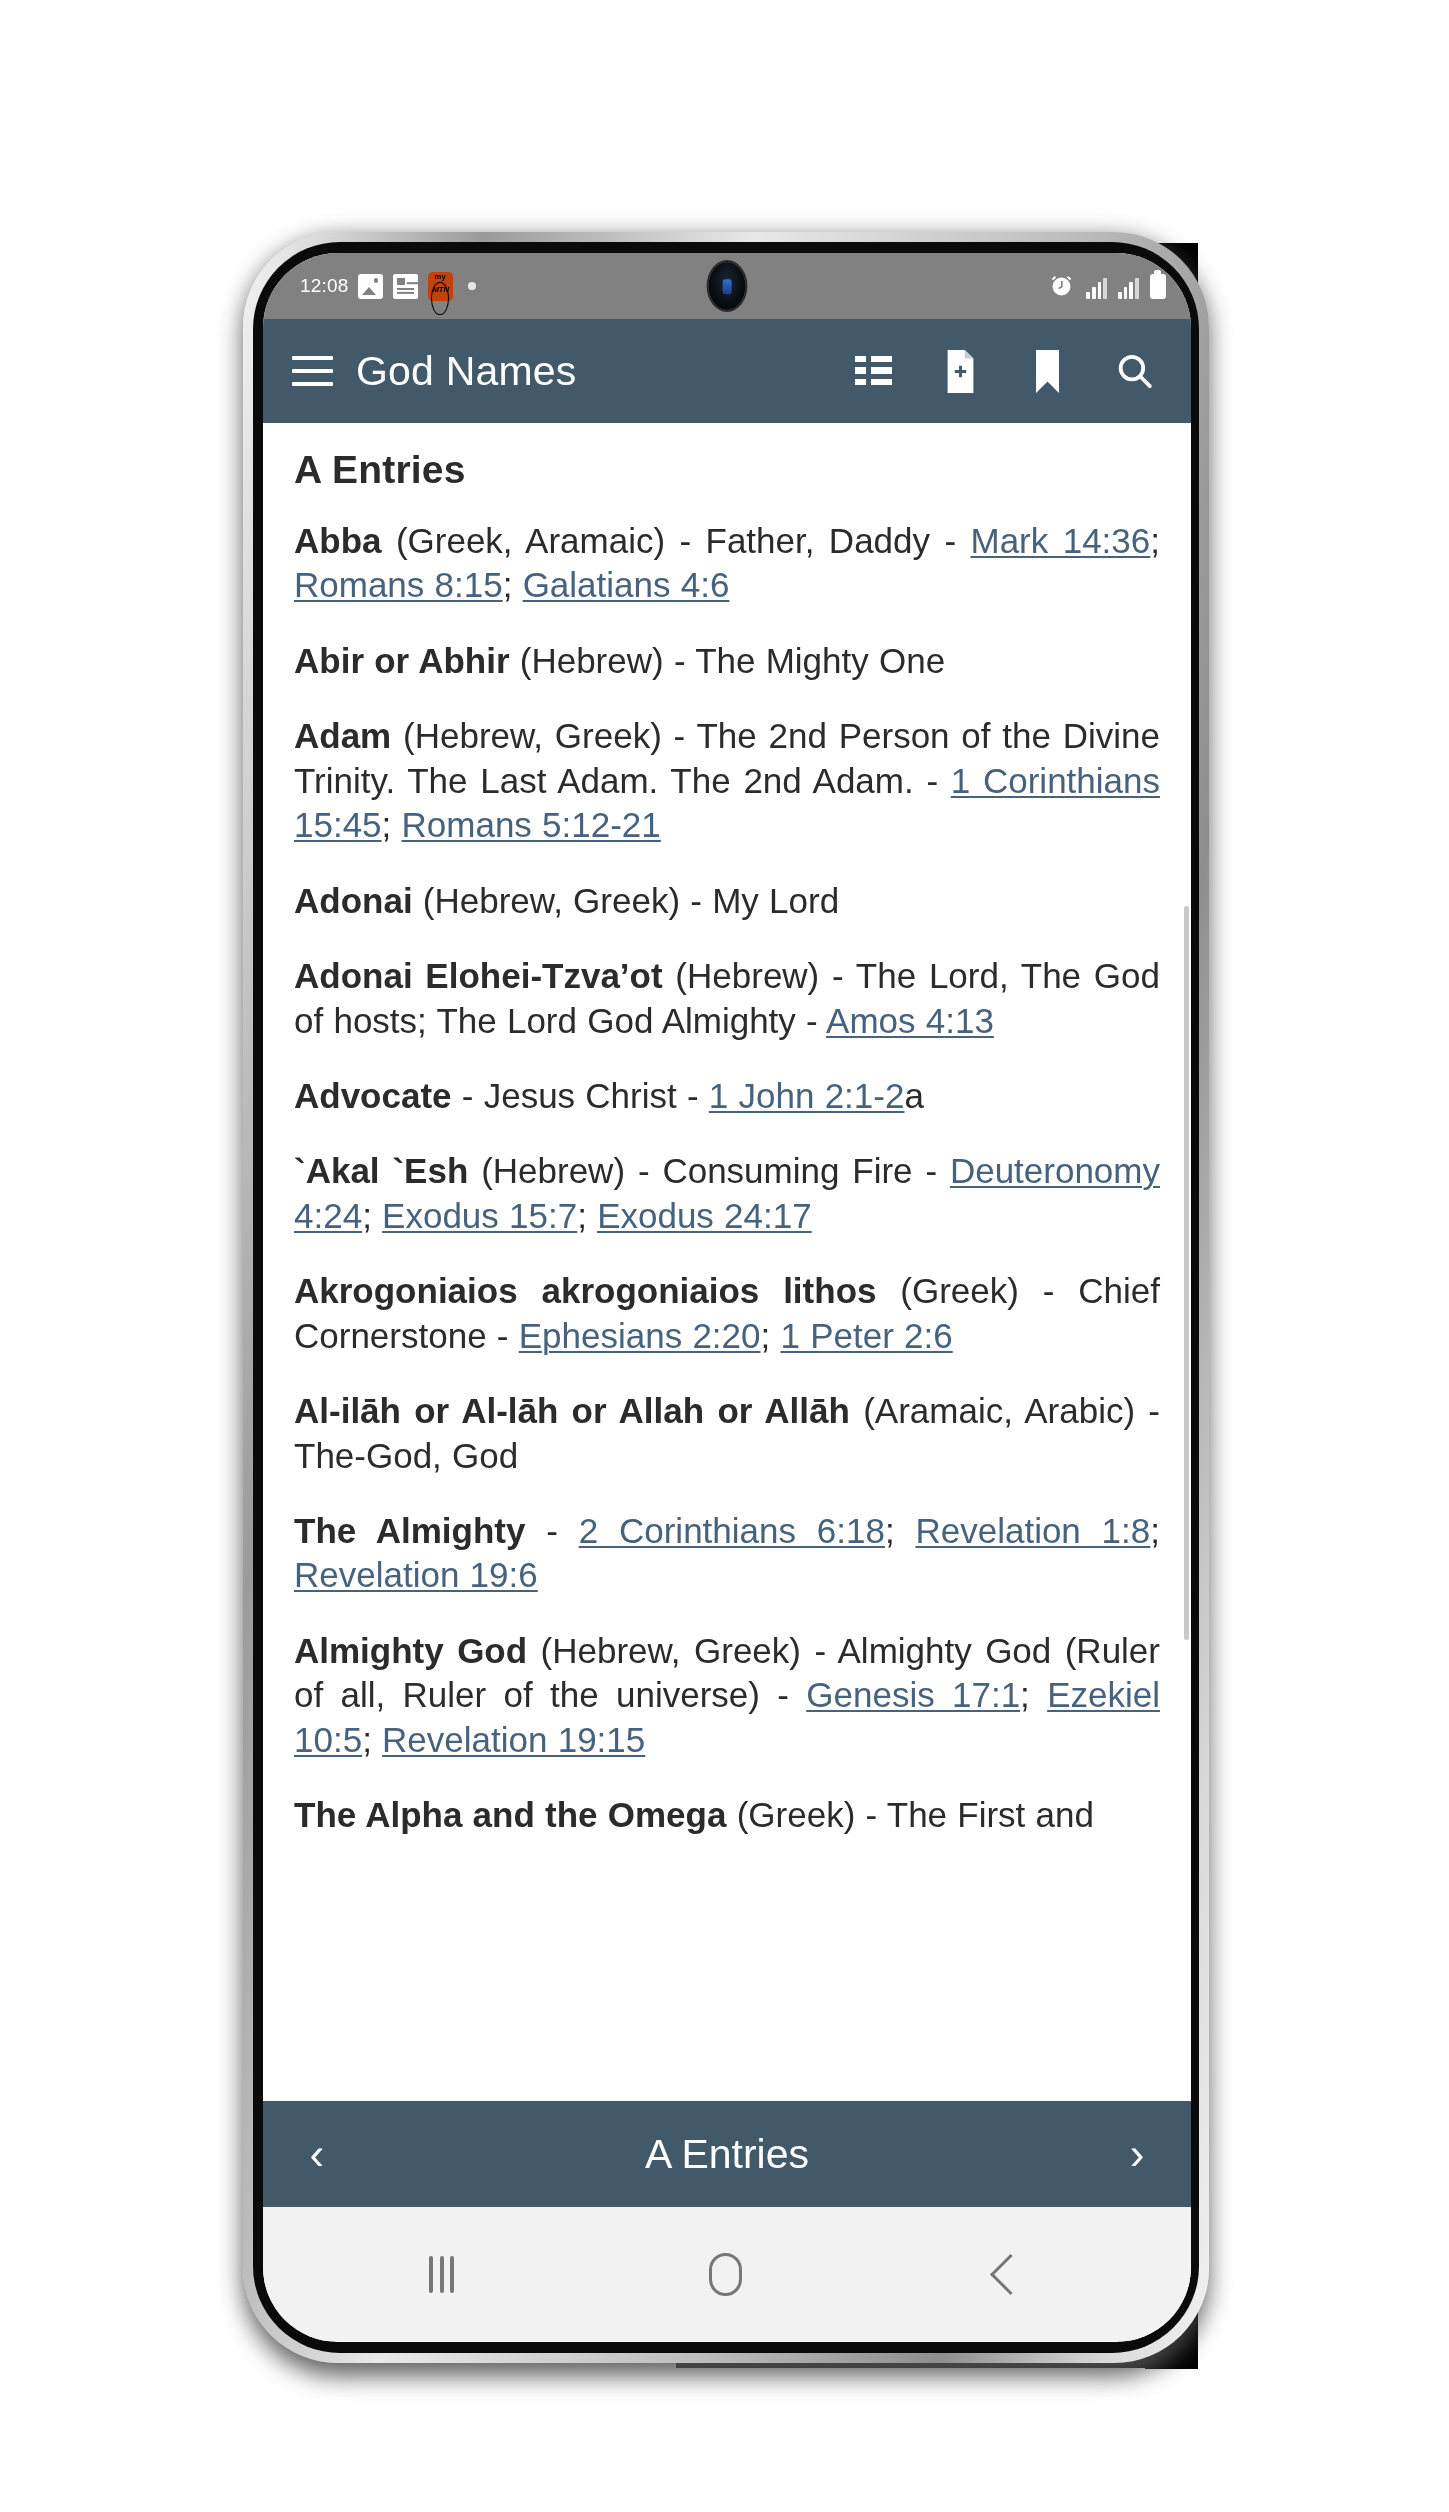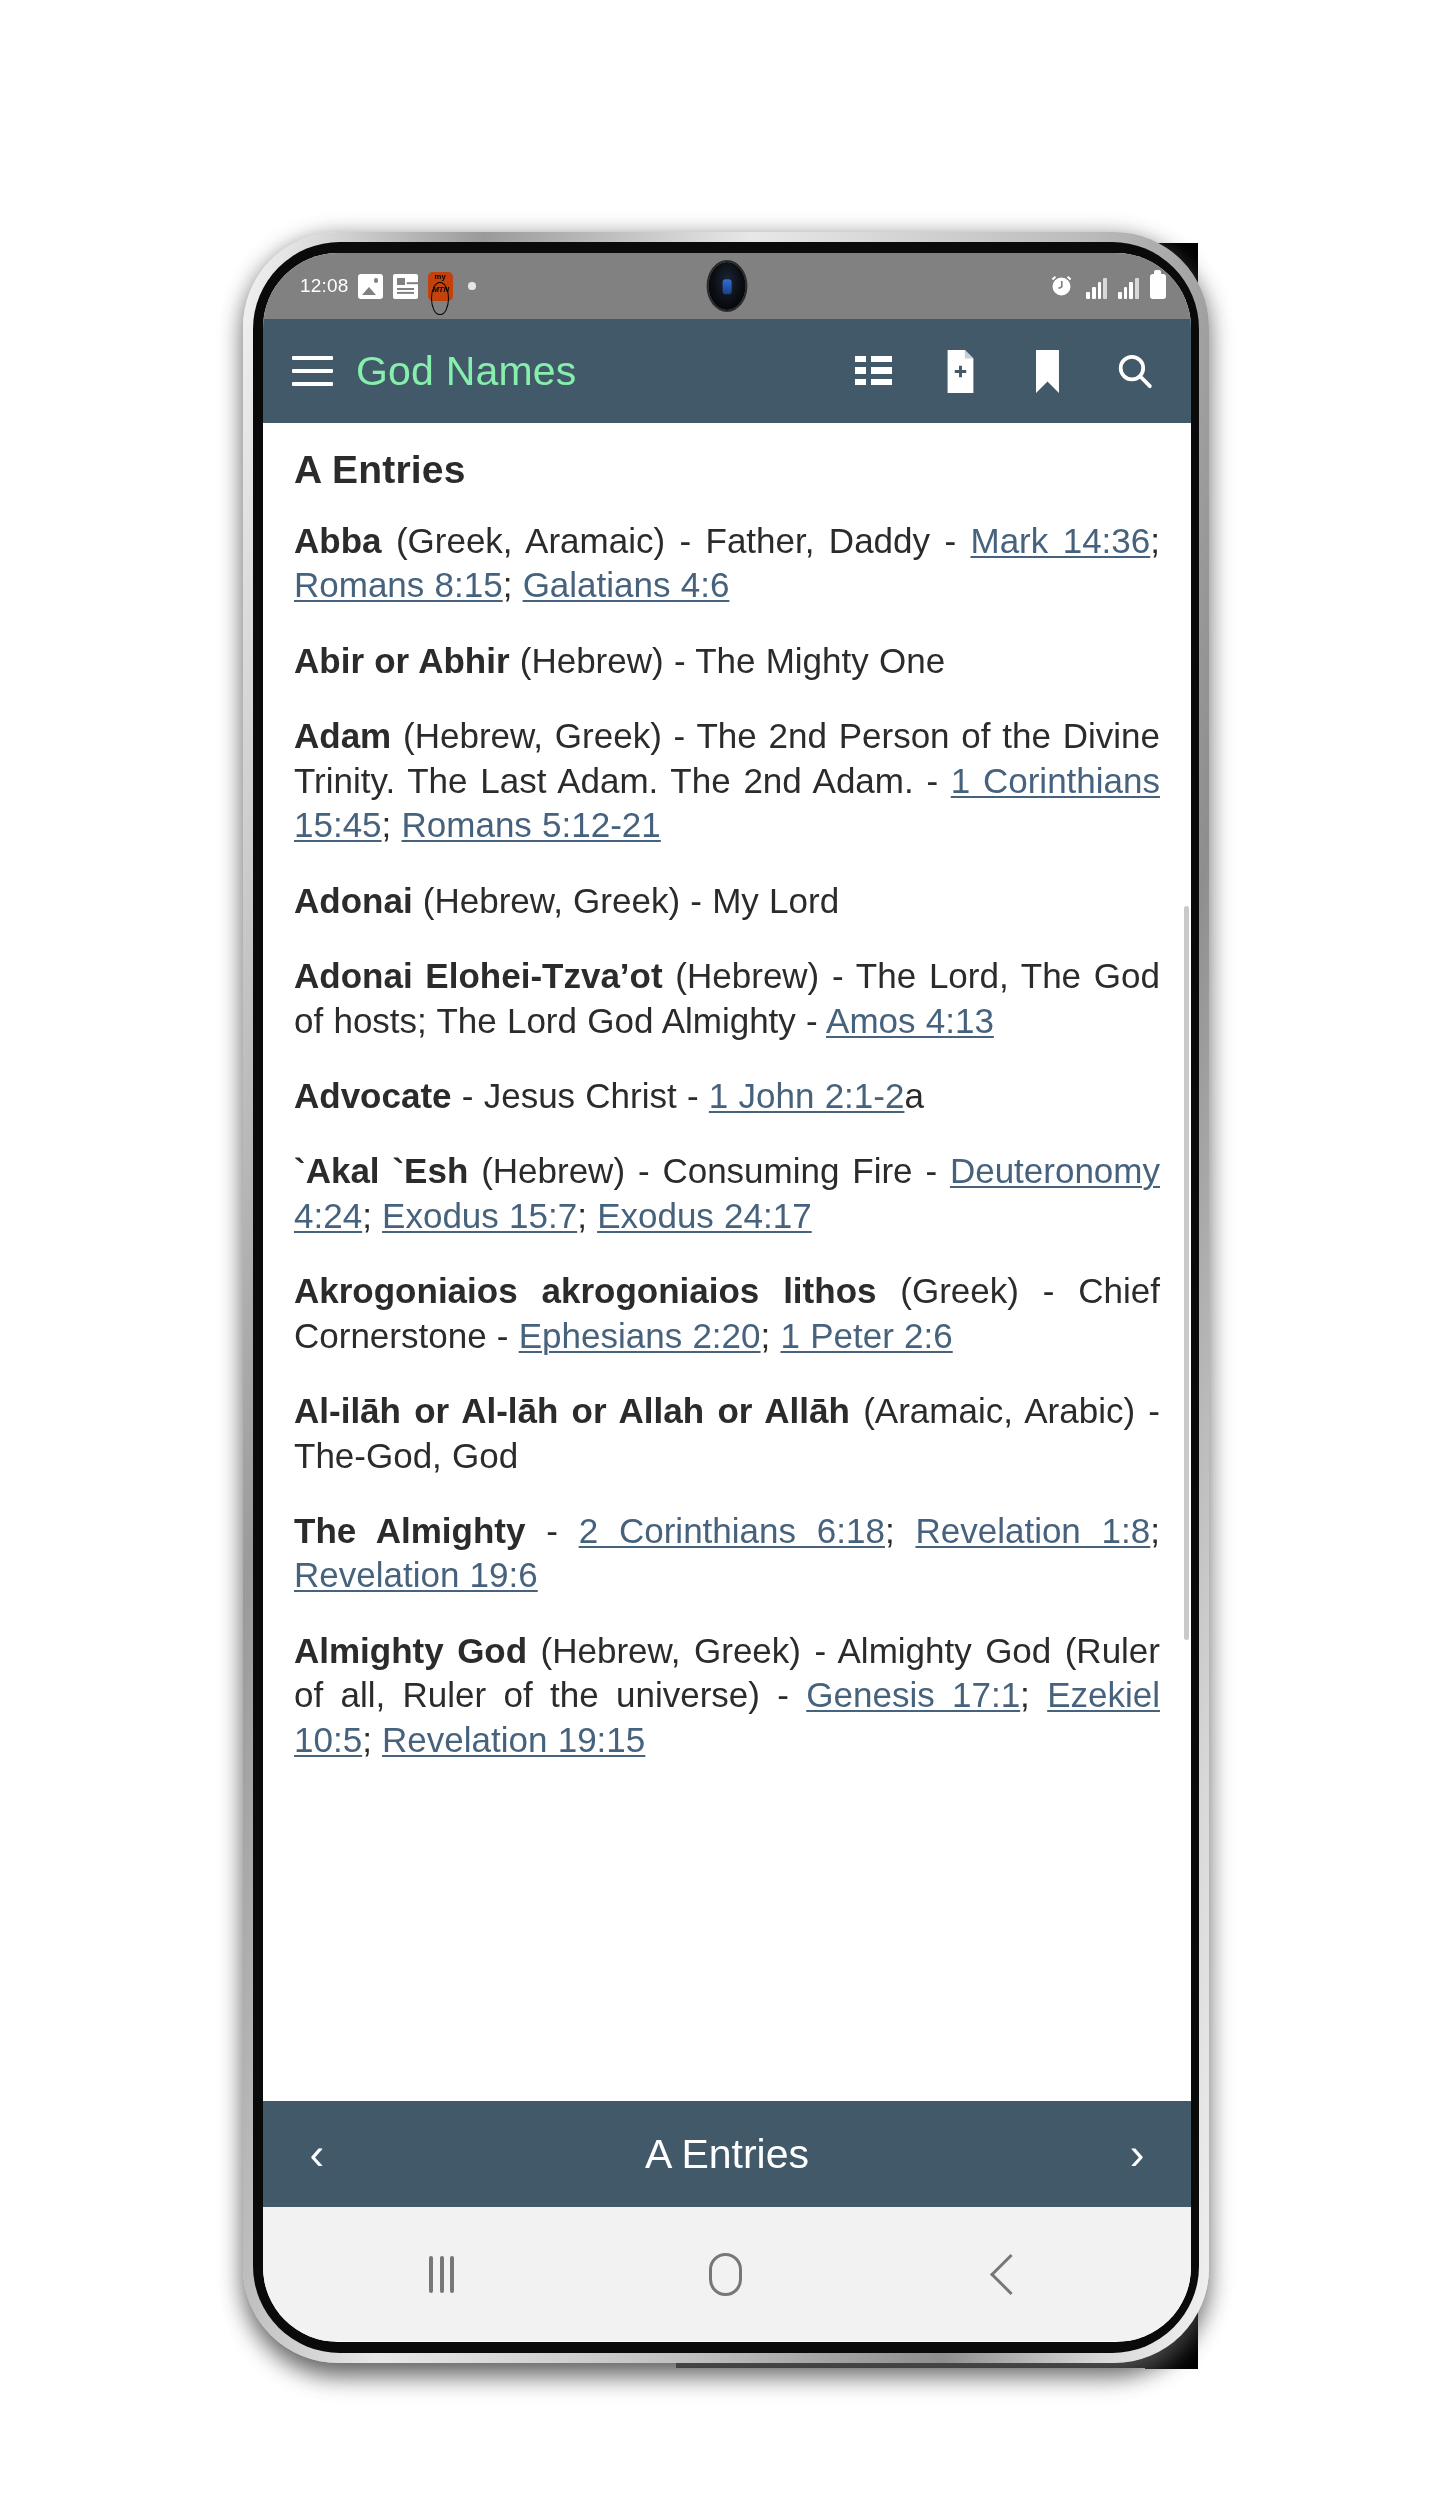--- a/index.html
+++ b/index.html
@@ -199,21 +199,21 @@
     background: linear-gradient(#2f6fd0,#1b3f87);
   }
 
   
   .appbar {
     height: 104px;
     background: #42596a;
     display: flex;
     align-items: center;
     padding: 0 29px 0 29px;
-    color: #86efac;
+    color: #ffffff;
   }
   .hamburger {
     width: 41px; height: 31px; margin-right: 23px;
     display: flex; flex-direction: column; justify-content: space-between;
     cursor: pointer;
   }
   .hamburger span { display:block; height:4.8px; background:#fff; border-radius:1px; }
   .app-title {
     font-size: 41px;
     font-weight: 400;
@@ -404,20 +404,21 @@
           <div class="entry"><span class="nm">Abir or Abhir</span><span> (Hebrew) - The Mighty One</span></div>
           <div class="entry"><span class="nm">Adam</span><span> (Hebrew, Greek) - The 2nd Person of the Divine Trinity. The Last Adam. The 2nd Adam. - </span><a class="ref">1 Corinthians 15:45</a><span>; </span><a class="ref">Romans 5:12-21</a></div>
           <div class="entry"><span class="nm">Adonai</span><span> (Hebrew, Greek) - My Lord</span></div>
           <div class="entry"><span class="nm">Adonai Elohei-Tzva’ot</span><span> (Hebrew) - The Lord, The God of hosts; The Lord God Almighty - </span><a class="ref">Amos 4:13</a></div>
           <div class="entry"><span class="nm">Advocate</span><span> - Jesus Christ - </span><a class="ref">1 John 2:1-2</a><span>a</span></div>
           <div class="entry"><span class="nm">`Akal `Esh</span><span> (Hebrew) - Consuming Fire - </span><a class="ref">Deuteronomy 4:24</a><span>; </span><a class="ref">Exodus 15:7</a><span>; </span><a class="ref">Exodus 24:17</a></div>
           <div class="entry"><span class="nm">Akrogoniaios akrogoniaios lithos</span><span> (Greek) - Chief Cornerstone - </span><a class="ref">Ephesians 2:20</a><span>; </span><a class="ref">1 Peter 2:6</a></div>
           <div class="entry"><span class="nm">Al-ilāh or Al-lāh or Allah or Allāh</span><span> (Aramaic, Arabic) - The-God, God</span></div>
           <div class="entry"><span class="nm">The Almighty</span><span> - </span><a class="ref">2 Corinthians 6:18</a><span>; </span><a class="ref">Revelation 1:8</a><span>; </span><a class="ref">Revelation 19:6</a></div>
           <div class="entry"><span class="nm">Almighty God</span><span> (Hebrew, Greek) - Almighty God (Ruler of all, Ruler of the universe) - </span><a class="ref">Genesis 17:1</a><span>; </span><a class="ref">Ezekiel 10:5</a><span>; </span><a class="ref">Revelation 19:15</a></div>
+          <div class="entry"><span class="nm">The Alpha and the Omega</span><span> (Greek) - The First and</span></div>
         </div>
       <div class="content-scroll"></div>
     </div>
 
     <div class="bottombar">
       <div class="bb-arrow">‹</div>
       <div class="bb-title">A Entries</div>
       <div class="bb-arrow">›</div>
     </div>
 

